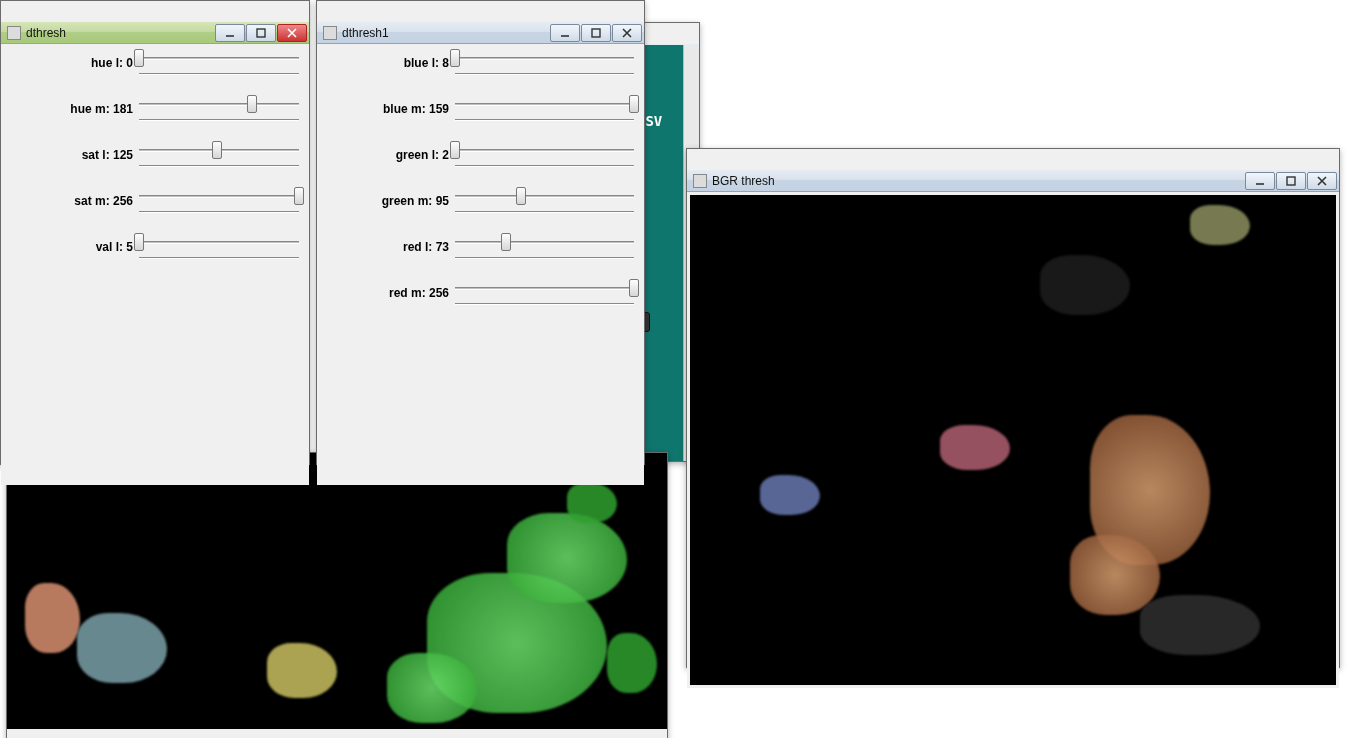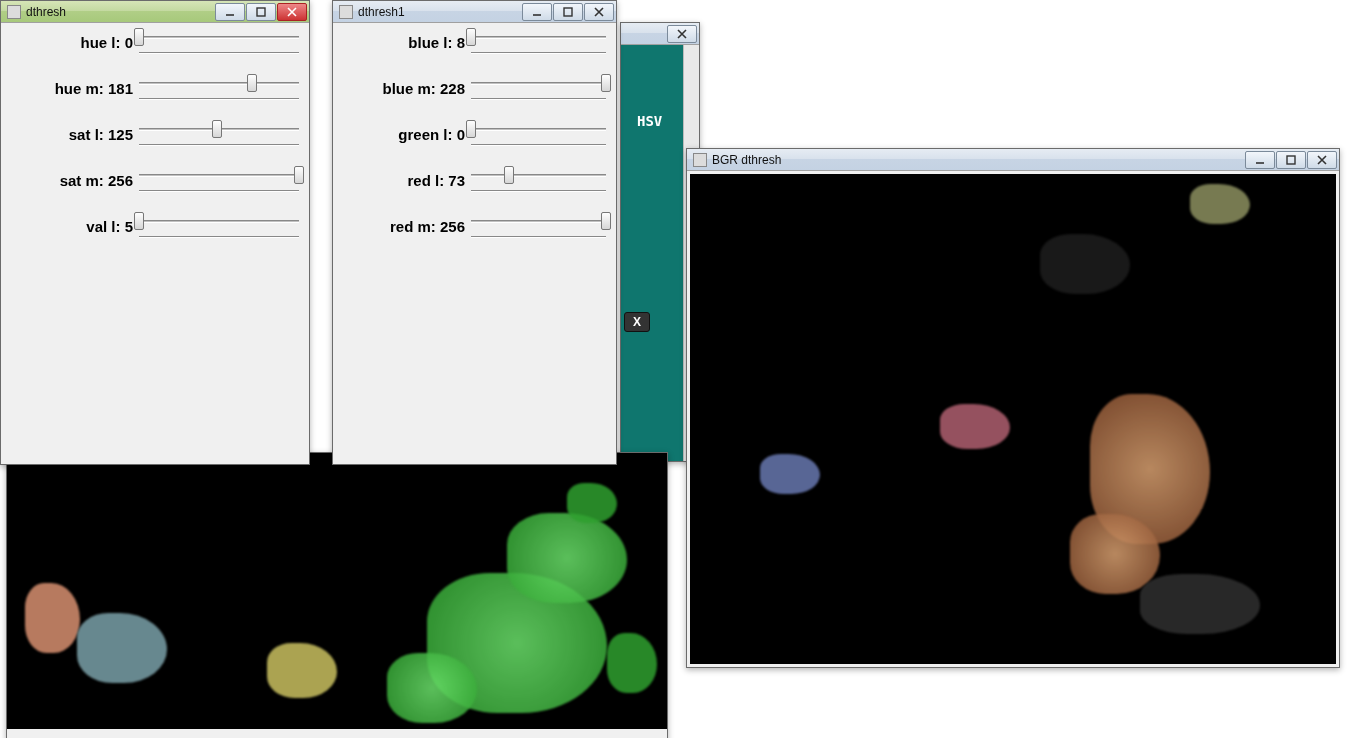--- a/index.html
+++ b/index.html
@@ -18,20 +18,21 @@
     border: 1px solid #6b6b6b;
     box-shadow: 0 2px 6px rgba(0,0,0,0.3);
   }
   .titlebar {
     height: 22px;
     display: flex;
     align-items: center;
     padding: 0 2px 0 6px;
     background: linear-gradient(to bottom, #e6ecf3 0%, #d8e1ec 49%, #c7d4e4 50%, #c4d2e3 100%);
     border-bottom: 1px solid #a0a0a0;
+    margin-top: 21px;
   }
   .titlebar.active {
     background: linear-gradient(to bottom, #d6e5b7 0%, #c3d9a0 49%, #b0ce86 50%, #a7c97b 100%);
   }
   .app-icon {
     width: 14px; height: 14px;
     background: #dcdcdc;
     border: 1px solid #888;
     margin-right: 5px;
   }
@@ -72,21 +73,21 @@
   .slider-row {
     display: flex;
     align-items: center;
     margin-bottom: 24px;
     height: 22px;
   }
   .slider-label {
     width: 128px;
     text-align: right;
     font-weight: bold;
-    font-size: 15px;
+    font-size: 12px;
     color: #000;
     padding-right: 6px;
     white-space: nowrap;
   }
   .slider-track-wrap {
     flex: 1;
     position: relative;
     height: 28px;
   }
   .slider-track {
@@ -249,21 +250,21 @@
         <div class="slider-label">val l: 5</div>
         <div class="slider-track-wrap">
           <div class="slider-track"></div>
           <div class="slider-track secondary"></div>
           <div class="slider-thumb" style="left: calc(0% - 5px);"></div>
         </div>
       </div>
     </div>
 </div>
 
-<div class="window" style="left:332px; top:0px; width:285px; height:465px;">
+<div class="window" style="left:316px; top:0px; width:329px; height:465px;">
   <div class="titlebar">
     <div class="app-icon"></div>
     <span class="title-text">dthresh1</span>
     <div class="win-controls">
       <div class="win-btn">
           <svg viewBox="0 0 10 10">
             <path d="M1 8 H9" stroke="#333" stroke-width="1.6"></path>
           </svg>
         </div>
       <div class="win-btn">
@@ -281,33 +282,41 @@
   <div class="client" id="dthresh1-sliders">
       <div class="slider-row">
         <div class="slider-label">blue l: 8</div>
         <div class="slider-track-wrap">
           <div class="slider-track"></div>
           <div class="slider-track secondary"></div>
           <div class="slider-thumb" style="left: calc(0% - 5px);"></div>
         </div>
       </div>
       <div class="slider-row">
-        <div class="slider-label">blue m: 228</div>
+        <div class="slider-label">blue m: 159</div>
         <div class="slider-track-wrap">
           <div class="slider-track"></div>
           <div class="slider-track secondary"></div>
           <div class="slider-thumb" style="left: calc(100% - 5px);"></div>
         </div>
       </div>
       <div class="slider-row">
-        <div class="slider-label">green l: 0</div>
+        <div class="slider-label">green l: 2</div>
         <div class="slider-track-wrap">
           <div class="slider-track"></div>
           <div class="slider-track secondary"></div>
           <div class="slider-thumb" style="left: calc(0% - 5px);"></div>
+        </div>
+      </div>
+      <div class="slider-row">
+        <div class="slider-label">green m: 95</div>
+        <div class="slider-track-wrap">
+          <div class="slider-track"></div>
+          <div class="slider-track secondary"></div>
+          <div class="slider-thumb" style="left: calc(37.1094% - 5px);"></div>
         </div>
       </div>
       <div class="slider-row">
         <div class="slider-label">red l: 73</div>
         <div class="slider-track-wrap">
           <div class="slider-track"></div>
           <div class="slider-track secondary"></div>
           <div class="slider-thumb" style="left: calc(28.5156% - 5px);"></div>
         </div>
       </div>
@@ -318,21 +327,21 @@
           <div class="slider-track secondary"></div>
           <div class="slider-thumb" style="left: calc(100% - 5px);"></div>
         </div>
       </div>
     </div>
 </div>
 
 <div class="window img-window" style="left:686px; top:148px; width:654px; height:520px;">
   <div class="titlebar">
     <div class="app-icon"></div>
-    <span class="title-text">BGR dthresh</span>
+    <span class="title-text">BGR thresh</span>
     <div class="win-controls">
       <div class="win-btn">
           <svg viewBox="0 0 10 10">
             <path d="M1 8 H9" stroke="#333" stroke-width="1.6"></path>
           </svg>
         </div>
       <div class="win-btn">
           <svg viewBox="0 0 10 10">
             <rect x="1" y="1" width="8" height="8" fill="none" stroke="#333" stroke-width="1.4"></rect>
           </svg>

